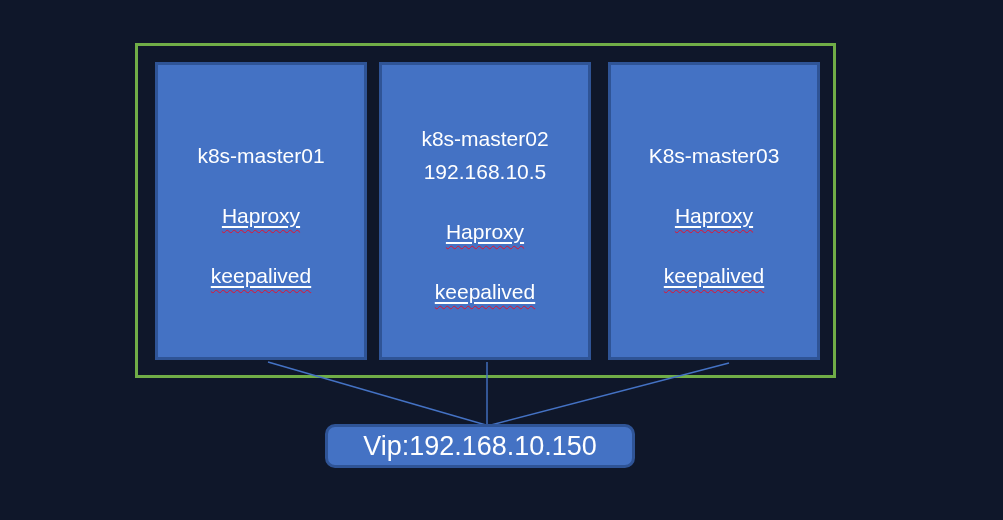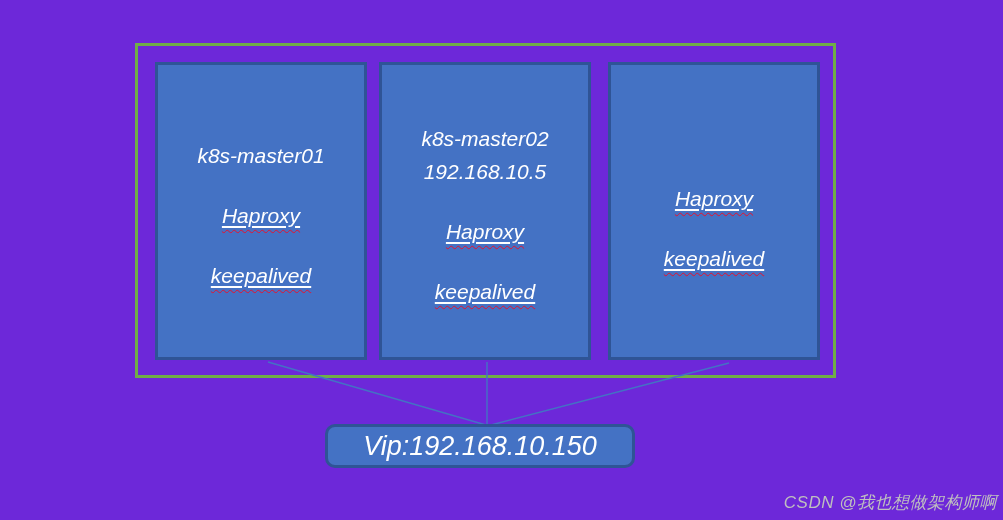--- a/index.html
+++ b/index.html
@@ -4,24 +4,23 @@
 <style>
   html, body {
     margin: 0;
     padding: 0;
     background: #ffffff;
   }
   .canvas {
     position: relative;
     width: 1003px;
     height: 520px;
-    background: #6d28d9;
+    background: #0f172a;
     font-family: "Liberation Sans", sans-serif;
     overflow: hidden;
-    font-style: italic;
   }
   .cluster-frame {
     position: absolute;
     left: 135px;
     top: 43px;
     width: 701px;
     height: 335px;
     border: 3px solid #70AD47;
     box-sizing: border-box;
     background: transparent;
@@ -111,29 +110,29 @@
   </div>
 
   <div class="node node--2">
     <span class="node-line">k8s-master02</span>
     <span class="node-line">192.168.10.5</span>
     <span class="node-line svc"><span class="svc-inner">Haproxy</span></span>
     <span class="node-line svc"><span class="svc-inner">keepalived</span></span>
   </div>
 
   <div class="node node--3">
+    <span class="node-line">K8s-master03</span>
     <span class="node-line svc"><span class="svc-inner">Haproxy</span></span>
     <span class="node-line svc"><span class="svc-inner">keepalived</span></span>
   </div>
 
   <svg class="connectors" viewBox="0 0 1003 520" xmlns="http://www.w3.org/2000/svg">
     <line x1="268" y1="362" x2="486" y2="425" stroke="#4472C4" stroke-width="1.4"></line>
     <line x1="487" y1="362" x2="487" y2="425" stroke="#4472C4" stroke-width="1.4"></line>
     <line x1="729" y1="363" x2="491" y2="425" stroke="#4472C4" stroke-width="1.4"></line>
   </svg>
 
   <div class="vip-box">
     <span>Vip:192.168.10.150</span>
   </div>
 
-  <div class="watermark">CSDN @我也想做架构师啊</div>
 
 </div>
 
 </body></html>

